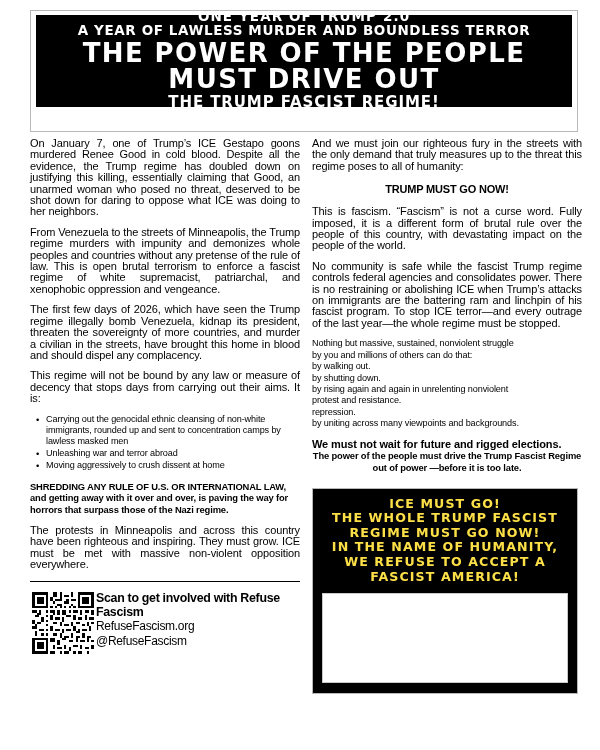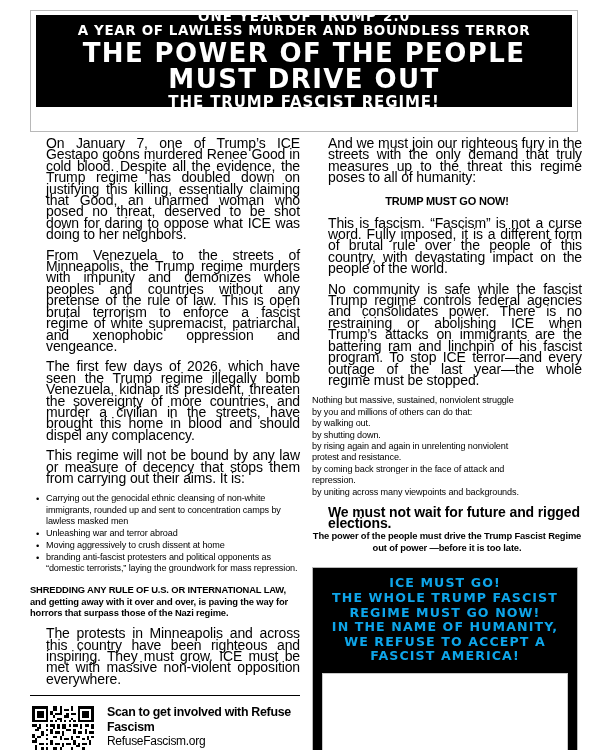--- a/index.html
+++ b/index.html
@@ -75,22 +75,22 @@
   }
   .col {
     position: absolute;
     top: 0;
     width: 270px;
   }
   .col-left  { left: 30px; }
   .col-right { left: 312px; }
 
   p.body {
-    margin: 0 0 9px 16px;
-    font-size: 14px;
+    margin: 0 0 9px 0;
+    font-size: 11px;
     line-height: 11.4px;
     text-align: justify;
     font-family: "Liberation Sans", sans-serif;
     letter-spacing: -0.12px;
   }
   p.body.noj { text-align: left; }
 
   ul.bullets {
     margin: 0 0 9px 0;
     padding-left: 16px;
@@ -141,21 +141,20 @@
   
   .divider {
     border: 0;
     border-top: 1.6px solid #000;
     margin: 10px 0 8px 0;
     width: 100%;
   }
   .qr-row {
     display: flex;
     align-items: flex-start;
-    gap: 11px;
   }
   .qr {
     width: 66px;
     height: 66px;
     flex: 0 0 66px;
     background: #ffffff;
     position: relative;
     image-rendering: pixelated;
   }
   .qr svg { display: block; }
@@ -179,21 +178,21 @@
   
   .poster-frame {
     margin-top: 14px;
     width: 266px;
     border: 1px solid #b8b8b8;
     box-sizing: border-box;
     background: #000000;
     padding: 8px 9px 10px 9px;
   }
   .poster-line {
-    color: #0ea5e9;
+    color: #fde047;
     font-family: "DejaVu Sans", sans-serif;
     font-weight: bold;
     text-align: center;
     font-size: 12.6px;
     line-height: 14.6px;
     letter-spacing: 1.1px;
     text-transform: uppercase;
     white-space: nowrap;
   }
   .poster-blank {
@@ -218,27 +217,26 @@
     <div class="hl hl-5">THE TRUMP FASCIST REGIME!</div>
   </div>
 
   <div class="columns">
 
     <div class="col col-left">
 
       <p class="body">On January 7, one of Trump’s ICE Gestapo goons murdered Renee Good in cold blood. Despite all the evidence, the Trump regime has doubled down on justifying this killing, essentially claiming that Good, an unarmed woman who posed no threat, deserved to be shot down for daring to oppose what ICE was doing to her neighbors.</p>
       <p class="body">From Venezuela to the streets of Minneapolis, the Trump regime murders with impunity and demonizes whole peoples and countries without any pretense of the rule of law. This is open brutal terrorism to enforce a fascist regime of white supremacist, patriarchal, and xenophobic oppression and vengeance.</p>
       <p class="body">The first few days of 2026, which have seen the Trump regime illegally bomb Venezuela, kidnap its president, threaten the sovereignty of more countries, and murder a civilian in the streets, have brought this home in blood and should dispel any complacency.</p>
-      <p class="body">This regime will not be bound by any law or measure of decency that stops them from carrying out their aims. It is:</p>
+      <p class="body">This regime will not be bound by any law or measure of decency that stops days from carrying out their aims. It is:</p>
 
       <ul class="bullets">
         <li>Carrying out the genocidal ethnic cleansing of non-white immigrants, rounded up and sent to concentration camps by lawless masked men</li>
         <li>Unleashing war and terror abroad</li>
         <li>Moving aggressively to crush dissent at home</li>
-        <li>branding anti-fascist protesters and political opponents as “domestic terrorists,” laying the groundwork for mass repression.</li>
       </ul>
 
       <p class="bold-block">SHREDDING ANY RULE OF U.S. OR INTERNATIONAL LAW, and getting away with it over and over, is paving the way for horrors that surpass those of the Nazi regime.</p>
 
       <p class="body">The protests in Minneapolis and across this country have been righteous and inspiring. They must grow. ICE must be met with massive non-violent opposition everywhere.</p>
 
       <hr class="divider">
 
       <div class="qr-row">
         <div class="qr">
@@ -387,21 +385,20 @@
       <p class="body">This is fascism. “Fascism” is not a curse word. Fully imposed, it is a different form of brutal rule over the people of this country, with devastating impact on the people of the world.</p>
       <p class="body">No community is safe while the fascist Trump regime controls federal agencies and consolidates power. There is no restraining or abolishing ICE when Trump’s attacks on immigrants are the battering ram and linchpin of his fascist program. To stop ICE terror—and every outrage of the last year—the whole regime must be stopped.</p>
 
       <div class="list-lines">
         <div>Nothing but massive, sustained, nonviolent struggle</div>
         <div>by you and millions of others can do that:</div>
         <div>by walking out.</div>
         <div>by shutting down.</div>
         <div>by rising again and again in unrelenting nonviolent</div>
         <div>protest and resistance.</div>
-        <div>by coming back stronger in the face of attack and</div>
         <div>repression.</div>
         <div>by uniting across many viewpoints and backgrounds.</div>
       </div>
 
       <p class="body noj" style="margin-bottom:0;font-weight:bold;">We must not wait for future and rigged elections.</p>
       <p class="bold-block" style="margin-top:0;text-align:center;">The power of the people must drive the Trump Fascist Regime out of power —before it is too late.</p>
 
       <div class="poster-frame">
         <div class="poster-line">ICE MUST GO!</div>
         <div class="poster-line">THE WHOLE TRUMP FASCIST</div>

